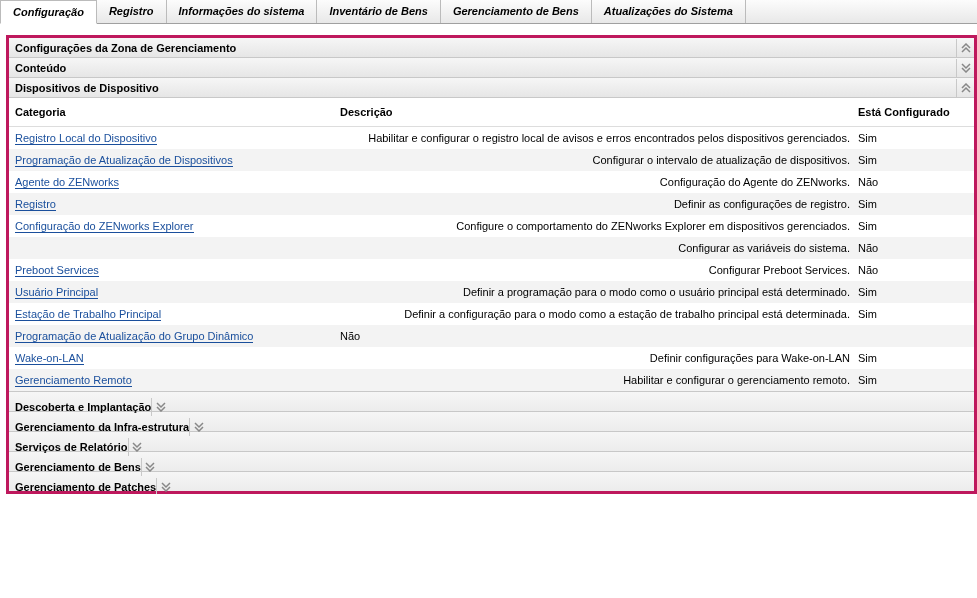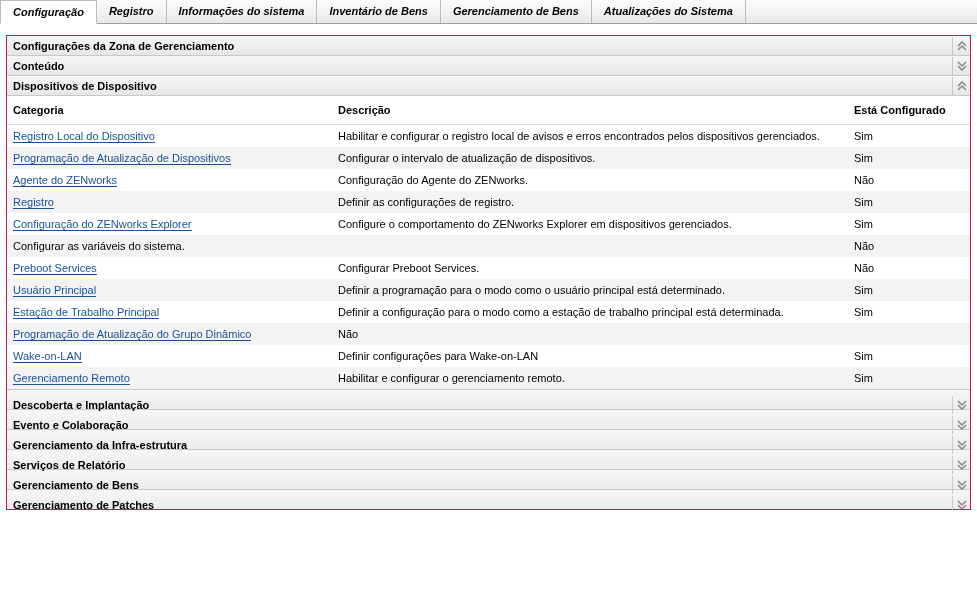--- a/index.html
+++ b/index.html
@@ -27,22 +27,22 @@
     line-height: 15px;
   }
   .tab.active {
     background: #fff;
     border-top: 1px solid #bbb;
     border-left: 1px solid #bbb;
     border-bottom: 1px solid #fff;
     margin-bottom: -1px;
   }
   .panel {
-    margin: 11px 6px 0 6px;
-    border: 1px solid #be185d;
+    margin: 11px 0 0 6px;
+    border: 3px solid #be185d;
   }
   .section-header {
     display: flex;
     align-items: center;
     justify-content: space-between;
     background: linear-gradient(#f6f6f6, #e6e6e6);
     border-bottom: 1px solid #c8c8c8;
     height: 20px;
     padding: 0 0 0 6px;
     font-weight: bold;
@@ -60,32 +60,31 @@
   .col-headers .col2 { flex: 1 1 auto; }
   .col-headers .col3 { flex: 0 0 110px; text-align: left; padding-right: 4px;}
   .row {
     display: flex;
     align-items: center;
     padding: 4px 6px;
     min-height: 22px;
   }
   .row.alt { background: #f3f3f3; }
   .row .c1 { flex: 0 0 325px; }
-  .row .c2 { flex: 1 1 auto; padding-right: 16px; }
+  .row .c2 { flex: 1 1 auto; padding-right: 8px; text-align: right; }
   .row .c3 { flex: 0 0 110px; text-align: left; }
   .link {
     color: #1a4f9c;
     text-decoration: none;
     border-bottom: 1px solid #1a4f9c;
     cursor: pointer;
   }
   .collapsed-section {
     display: flex;
     align-items: center;
-    justify-content: space-between;
     background: linear-gradient(#f6f6f6, #ececec);
     border-top: 1px solid #c8c8c8;
     height: 20px;
     padding: 10px 0 0 6px;
     font-weight: bold;
   }
   .chev {
     width: 18px;
     height: 18px;
     display: flex;
@@ -207,28 +206,20 @@
   <div id="collapsed-container">
       <div class="collapsed-section">
         <span>Descoberta e Implantação</span>
         <span class="chev">
           <svg viewBox="0 0 10 10">
             <path d="M1 1 L5 5 L9 1 M1 5 L5 9 L9 5"></path>
           </svg>
         </span>
       </div>
       <div class="collapsed-section">
-        <span>Evento e Colaboração</span>
-        <span class="chev">
-          <svg viewBox="0 0 10 10">
-            <path d="M1 1 L5 5 L9 1 M1 5 L5 9 L9 5"></path>
-          </svg>
-        </span>
-      </div>
-      <div class="collapsed-section">
         <span>Gerenciamento da Infra-estrutura</span>
         <span class="chev">
           <svg viewBox="0 0 10 10">
             <path d="M1 1 L5 5 L9 1 M1 5 L5 9 L9 5"></path>
           </svg>
         </span>
       </div>
       <div class="collapsed-section">
         <span>Serviços de Relatório</span>
         <span class="chev">

